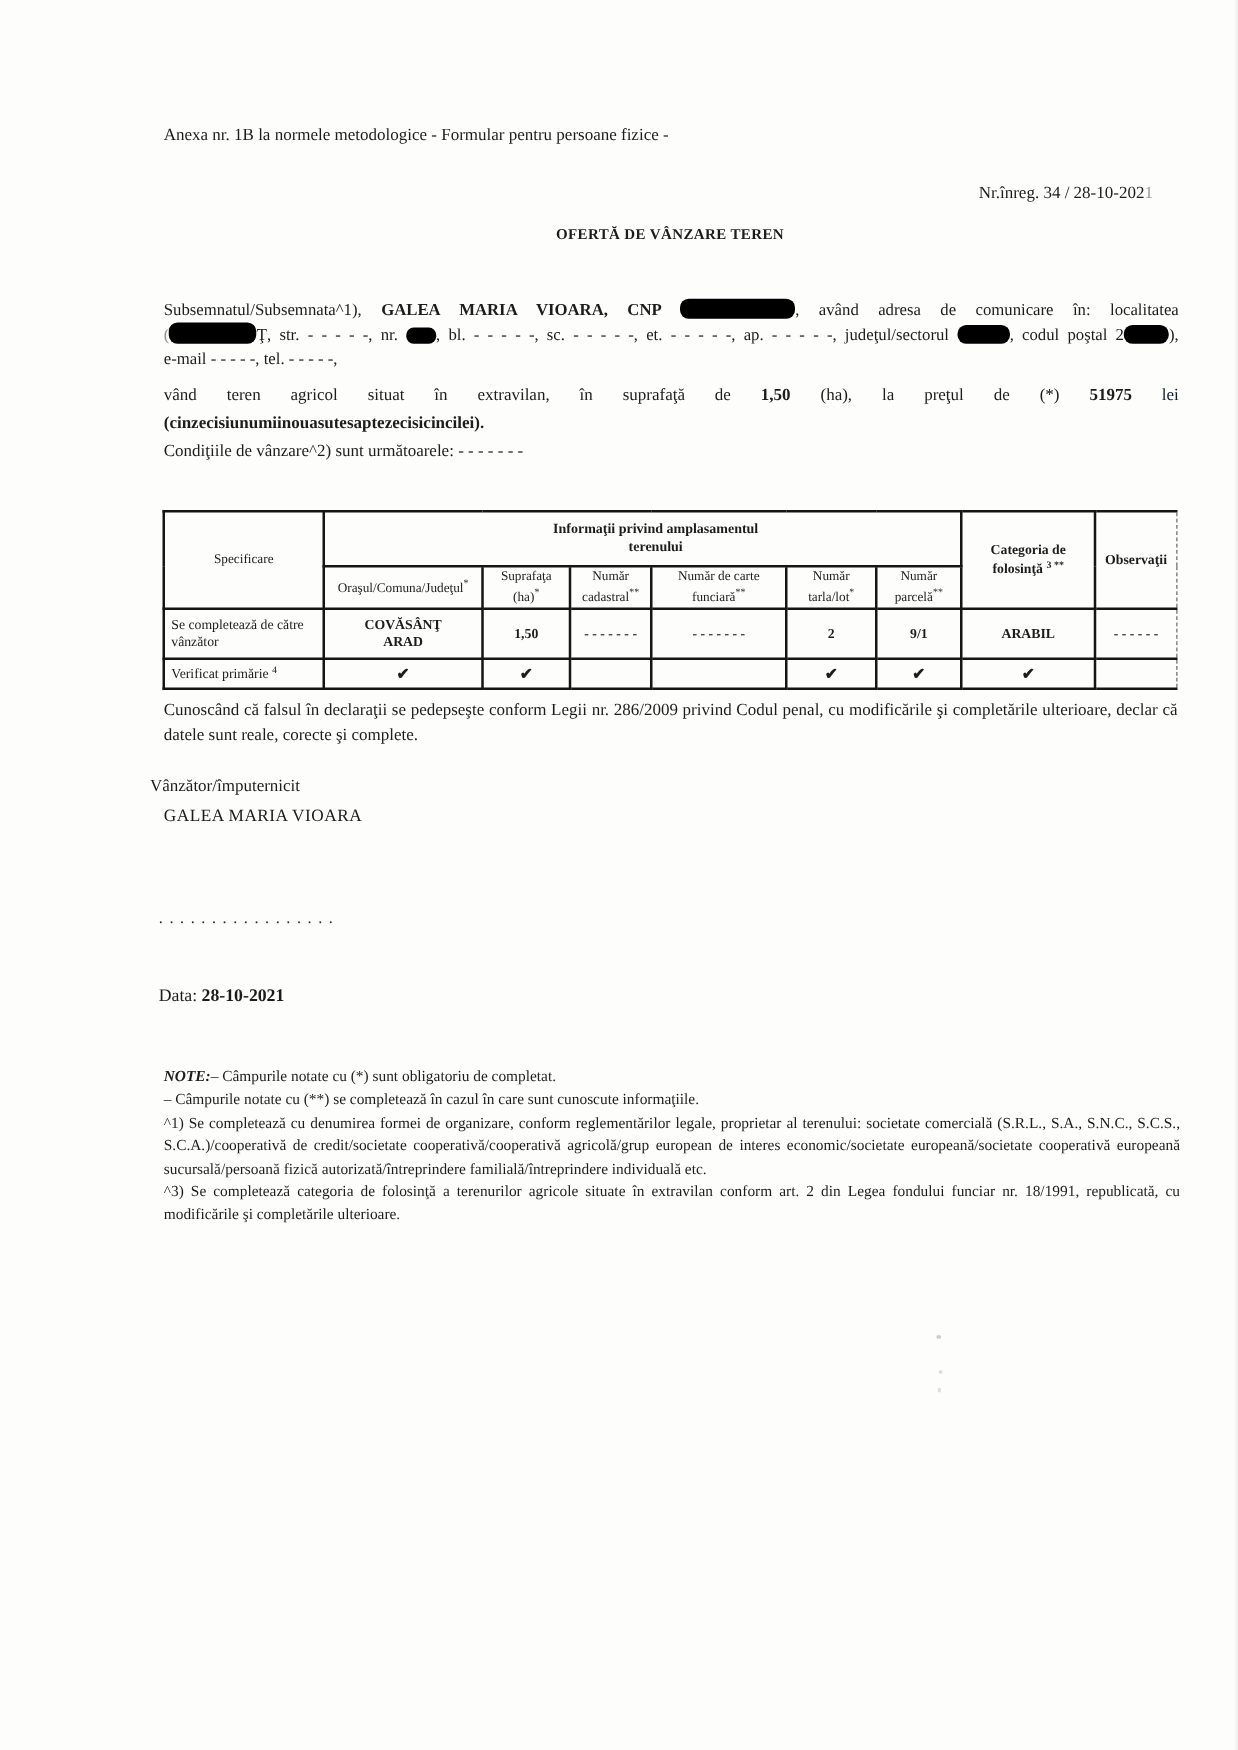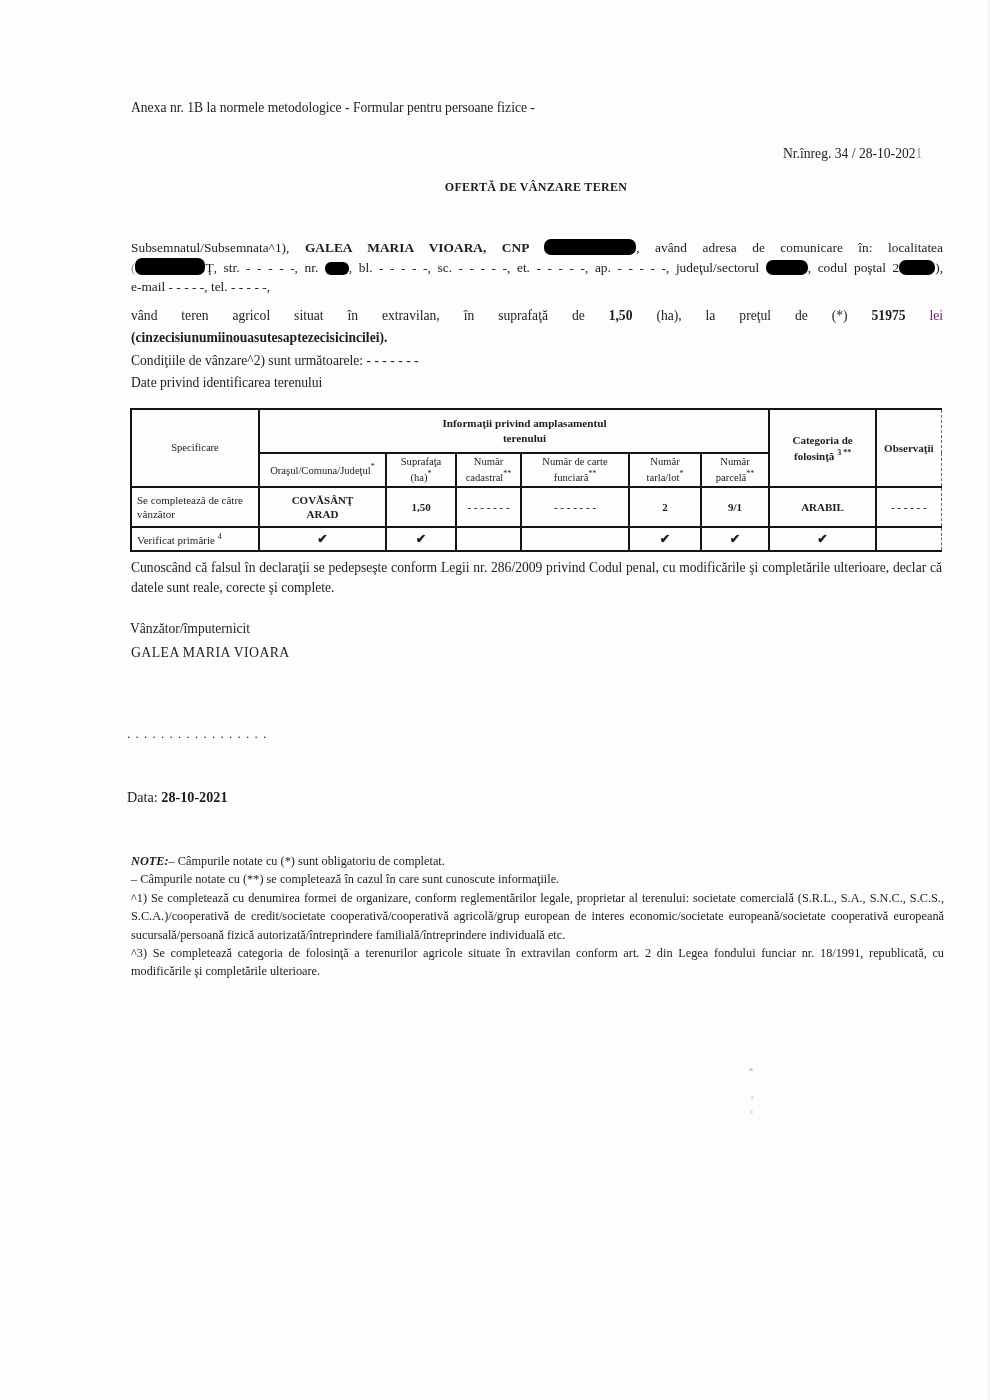--- a/index.html
+++ b/index.html
@@ -21,40 +21,40 @@
   .b{font-weight:bold;}
   .redact{display:inline-block;background:#000;border-radius:7px;vertical-align:-3px;}
   .redact.cnp{width:92px;height:16px;}
   .redact.loc{width:70px;height:17px;}
   .redact.nr{width:24px;height:13px;border-radius:6px;}
   .redact.jud{width:42px;height:15px;}
   .redact.post{width:36px;height:15px;}
   .paren{color:#8f8f8f;}
   
   .offer{position:absolute;left:131px;top:305px;width:812px;font-size:13.6px;line-height:22.4px;}
-  .offer .fade{color:#701a75;}
+  .offer .fade{color:#0f172a;}
   
   .tbl-wrap{position:absolute;left:130px;top:408px;}
   table{border-collapse:collapse;table-layout:fixed;width:810px;}
   td{border:2px solid #151515;font-size:10.6px;text-align:center;vertical-align:middle;
      padding:1px 3px;line-height:1.3;overflow:hidden;}
   td.lastcol{border-right:1.6px dashed #6a6a6a;}
   td.left{text-align:left;padding-left:5px;font-size:11px;}
   td.bold{font-weight:bold;font-size:11px;}
   td.group{font-weight:bold;font-size:11.2px;padding-left:24px;}
   td.cat{font-weight:bold;font-size:11px;}
   td.obs{font-weight:bold;font-size:11px;}
   .check{font-weight:bold;font-size:12.5px;}
   sup{font-size:8px;}
   .r1{height:44px;}.r2{height:34px;}.r3{height:40px;}.r4{height:24px;margin-top:29px;}
   
   .decl{position:absolute;left:131px;top:558px;width:811px;font-size:13.6px;
     line-height:19.6px;text-align:justify;}
   
-  .seller-role{position:absolute;left:130px;top:621px;font-size:13.6px;}
+  .seller-role{position:absolute;left:120px;top:621px;font-size:13.6px;}
   .seller-name{position:absolute;left:131px;top:645px;font-size:13.8px;letter-spacing:.4px;}
   .dots{position:absolute;left:127px;top:726px;font-size:13px;letter-spacing:1px;color:#2a2a2a;}
   .date-line{position:absolute;left:127px;top:789px;font-size:14.2px;}
   
   .notes{position:absolute;left:131px;top:852px;width:813px;font-size:12.3px;line-height:18.4px;}
   .notes p{margin:0;}
   .notes p.just{text-align:justify;}
   .note-title{font-weight:bold;font-style:italic;}
   
   .speck{position:absolute;background:rgba(40,40,40,.22);border-radius:50%;}
@@ -73,21 +73,20 @@
   <div class="intro">
     <div class="jline"><span>Subsemnatul/Subsemnata^1), </span><span class="b">GALEA MARIA VIOARA</span><span class="b">, CNP </span><span class="redact cnp"></span><span>, având adresa de comunicare în: localitatea</span></div>
     <div class="jline"><span class="paren">(</span><span class="redact loc"></span><span>Ţ, str. - - - - -, nr. </span><span class="redact nr"></span><span>, bl. - - - - -, sc. - - - - -, et. - - - - -, ap. - - - - -, judeţul/sectorul </span><span class="redact jud"></span><span>, codul poştal 2</span><span class="redact post"></span><span>),</span></div>
     <div>e-mail - - - - -, tel. - - - - -,</div>
   </div>
 
   <div class="offer">
     <div class="jline"><span>vând teren agricol situat în extravilan, în suprafaţă de</span> <span class="b">1,50</span> <span>(ha), la preţul de</span> <span>(*)</span> <span class="b">51975</span> <span class="fade">lei</span></div>
     <div class="b">(cinzecisiunumiinouasutesaptezecisicincilei).</div>
     <div>Condiţiile de vânzare^2) sunt următoarele: - - - - - - -</div>
-    <div>Date privind identificarea terenului</div>
   </div>
 
   <div class="tbl-wrap">
     <table>
       <colgroup>
         <col style="width:128px">
           <col style="width:127px">
           <col style="width:70px">
         <col style="width:65px">
           <col style="width:108px">

